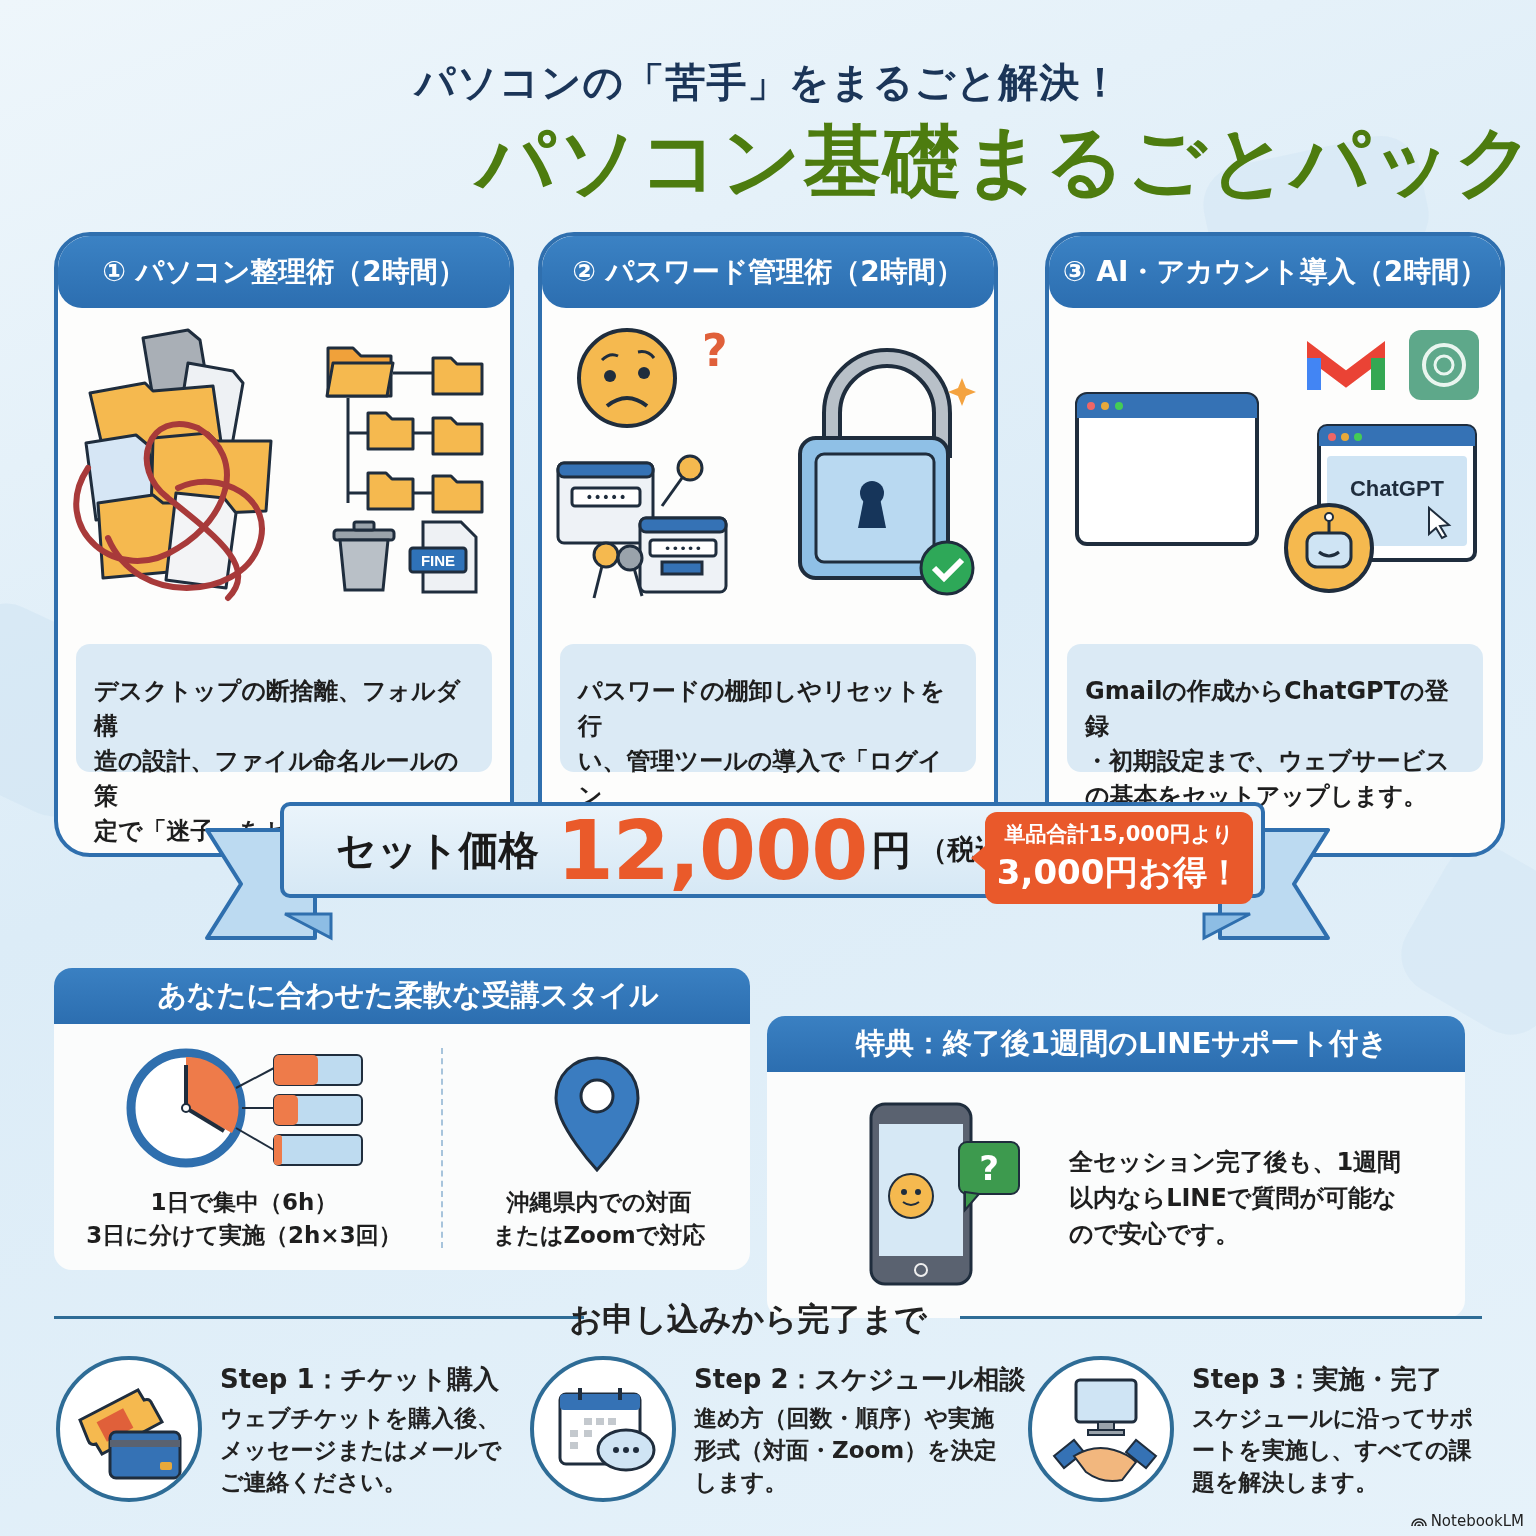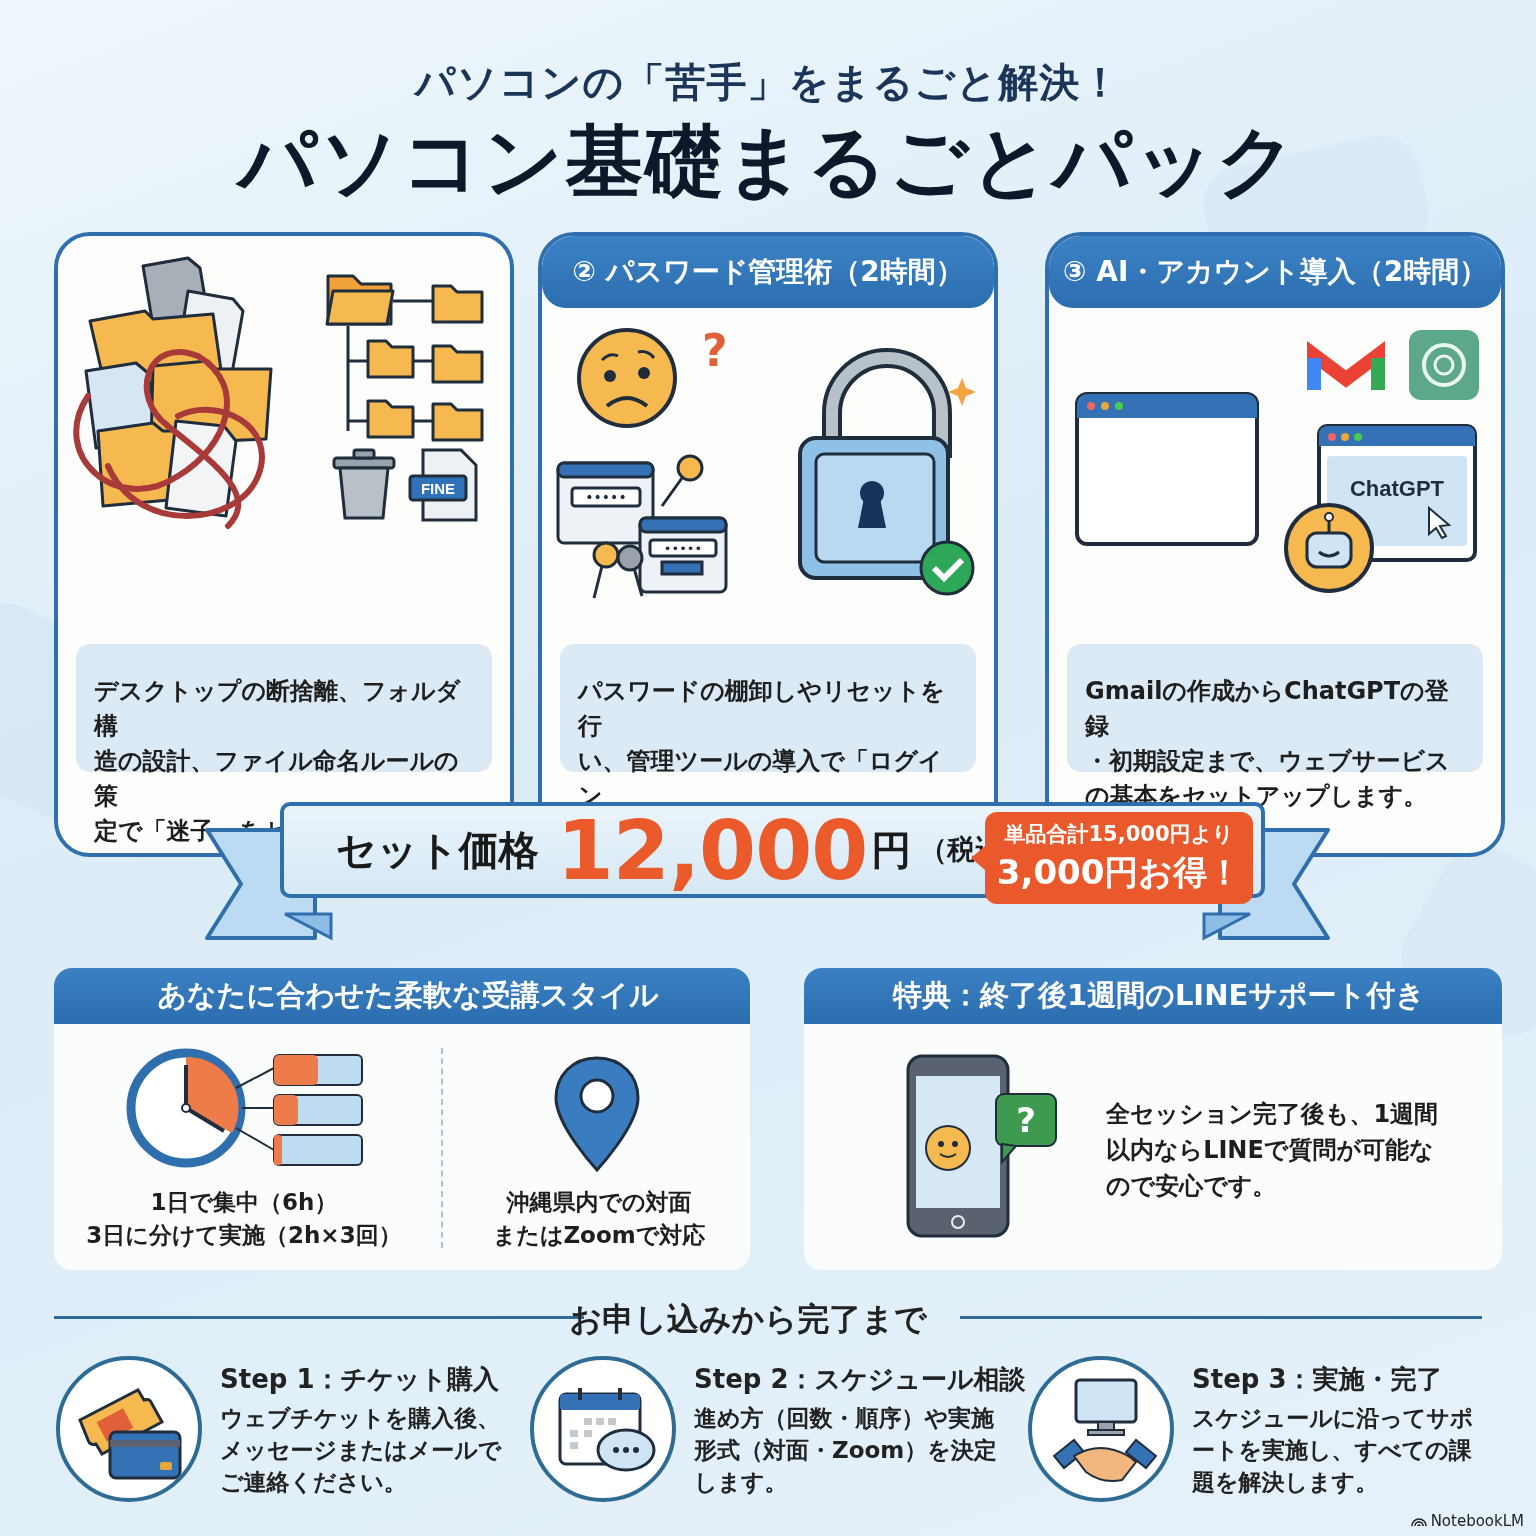--- a/index.html
+++ b/index.html
@@ -13,22 +13,22 @@
   .bg-shape { position: absolute; background: #cfe3f2; opacity: .55; border-radius: 40px; }
   .bg1 { left: -60px; top: 620px; width: 180px; height: 180px; transform: rotate(25deg); }
   .bg2 { right: 110px; top: 150px; width: 220px; height: 120px; transform: rotate(-12deg); opacity: .4; }
   .bg3 { right: -40px; top: 860px; width: 160px; height: 160px; transform: rotate(30deg); opacity: .4; }
 
   .subtitle {
     position: absolute; top: 55px; left: 0; width: 1536px; text-align: center;
     font-size: 40px; font-weight: bold; color: #1b3558; letter-spacing: 1px;
   }
   .title {
-    position: absolute; top: 110px; left: 0; width: 1536px; text-align: center;
-    font-size: 78px; font-weight: bold; color: #0f172a; letter-spacing: 2px;
+    position: absolute; top: 110px; left: 0; width: 1536px; text-align: right;
+    font-size: 78px; font-weight: bold; color: #4d7c0f; letter-spacing: 2px;
   }
 
   
   .card {
     position: absolute; top: 232px; width: 460px; height: 625px;
     background: #fdfdfc; border: 4px solid #2f6fae; border-radius: 36px;
     overflow: hidden;
   }
   .card-header {
     height: 72px; background: linear-gradient(180deg,#3b82c4,#2c6eb0);
@@ -95,20 +95,21 @@
 <body>
 
 <div class="bg-shape bg1"></div>
 <div class="bg-shape bg2"></div>
 <div class="bg-shape bg3"></div>
 
 <div class="subtitle">パソコンの「苦手」をまるごと解決！</div>
 <div class="title">パソコン基礎まるごとパック</div>
 
 <div class="card" style="left:54px;">
+  <div class="card-header">① パソコン整理術（2時間）</div>
   <div class="card-illus">
     <svg width="452" height="330" viewBox="0 0 452 330">
       <g stroke="#1f2d3d" stroke-width="3" stroke-linejoin="round">
         <path d="M85 30 l45 -8 l12 10 l10 60 l-55 10z" fill="#a9afb6"></path>
         <path d="M130 55 l45 8 l10 12 l-15 85 l-55 -10z" fill="#eef1f4"></path>
         <path d="M32 85 l55 -10 l8 8 l60 -5 l10 70 l-115 15z" fill="#f5b94f"></path>
         <path d="M28 135 l50 -8 l12 10 l10 65 l-62 10z" fill="#d6e6f5"></path>
         <path d="M95 130 l55 -5 l8 8 l55 0 l-5 70 l-115 5z" fill="#f5b94f"></path>
         <path d="M40 195 l55 -8 l10 8 l50 0 l0 65 l-110 10z" fill="#f5b94f"></path>
         <path d="M118 185 l48 5 l12 15 l-10 75 l-60 -8z" fill="#f3f4f6"></path>
@@ -299,21 +300,21 @@
   <svg style="position:absolute; left:498px; top:86px;" width="90" height="120" viewBox="0 0 90 120">
     <path d="M45 4 C20 4 4 22 4 44 C4 72 45 116 45 116 C45 116 86 72 86 44 C86 22 70 4 45 4 Z" fill="#3a7cc0" stroke="#1f2d3d" stroke-width="3"></path>
     <circle cx="45" cy="42" r="16" fill="#fff" stroke="#1f2d3d" stroke-width="3"></circle>
   </svg>
   <div class="panel-cap" style="left:400px; width:290px; top:218px;">
     <div>沖縄県内での対面</div>
     <div>またはZoomで対応</div>
   </div>
 </div>
 
-<div class="panel" style="left:804px; width:698px;">
+<div class="panel" style="left:767px; width:698px;margin-top:48px;">
   <div class="panel-header">特典：終了後1週間のLINEサポート付き</div>
   <svg style="position:absolute; left:98px; top:84px;" width="170" height="190" viewBox="0 0 170 190">
     <rect x="6" y="4" width="100" height="180" rx="14" fill="#5a6270" stroke="#1f2d3d" stroke-width="3"></rect>
     <rect x="14" y="24" width="84" height="132" fill="#d6e8f5"></rect>
     <circle cx="56" cy="170" r="6" fill="none" stroke="#eee" stroke-width="2"></circle>
     <g>
       <circle cx="46" cy="96" r="22" fill="#f5b94f" stroke="#1f2d3d" stroke-width="2"></circle>
       <circle cx="39" cy="92" r="3" fill="#1f2d3d"></circle>
         <circle cx="53" cy="92" r="3" fill="#1f2d3d"></circle>
       <path d="M38 102 q8 6 16 0" stroke="#1f2d3d" stroke-width="2" fill="none"></path>

